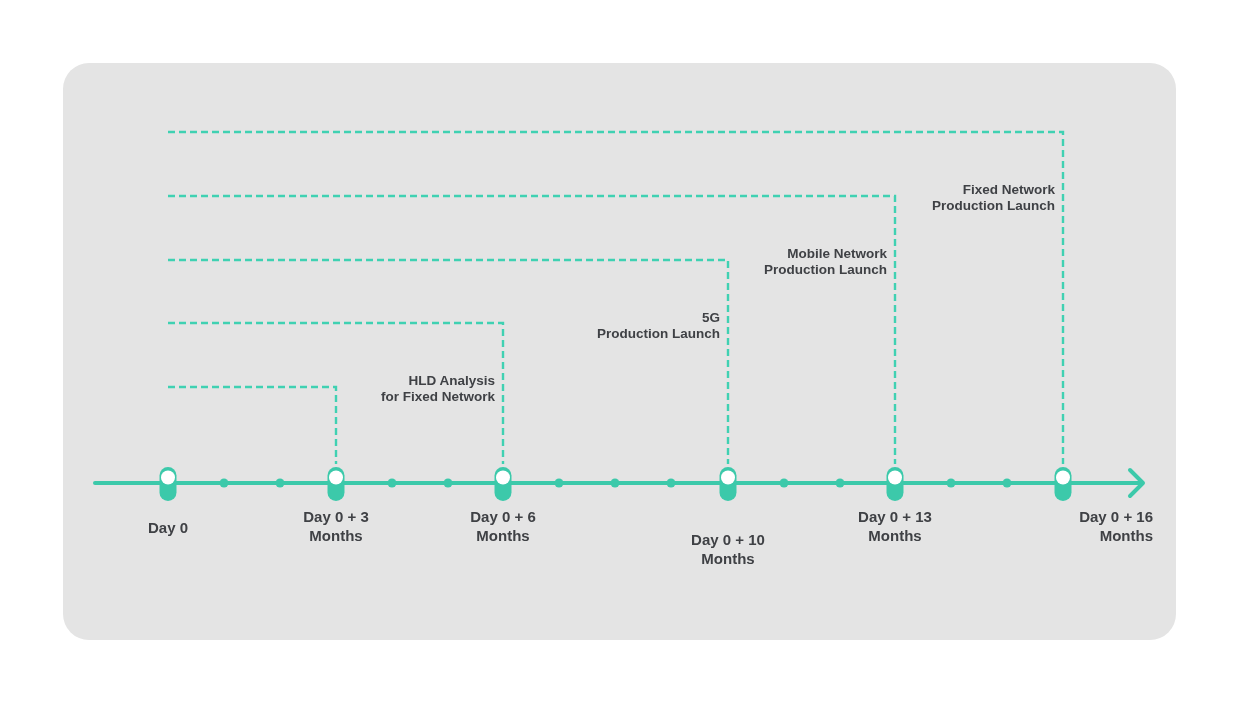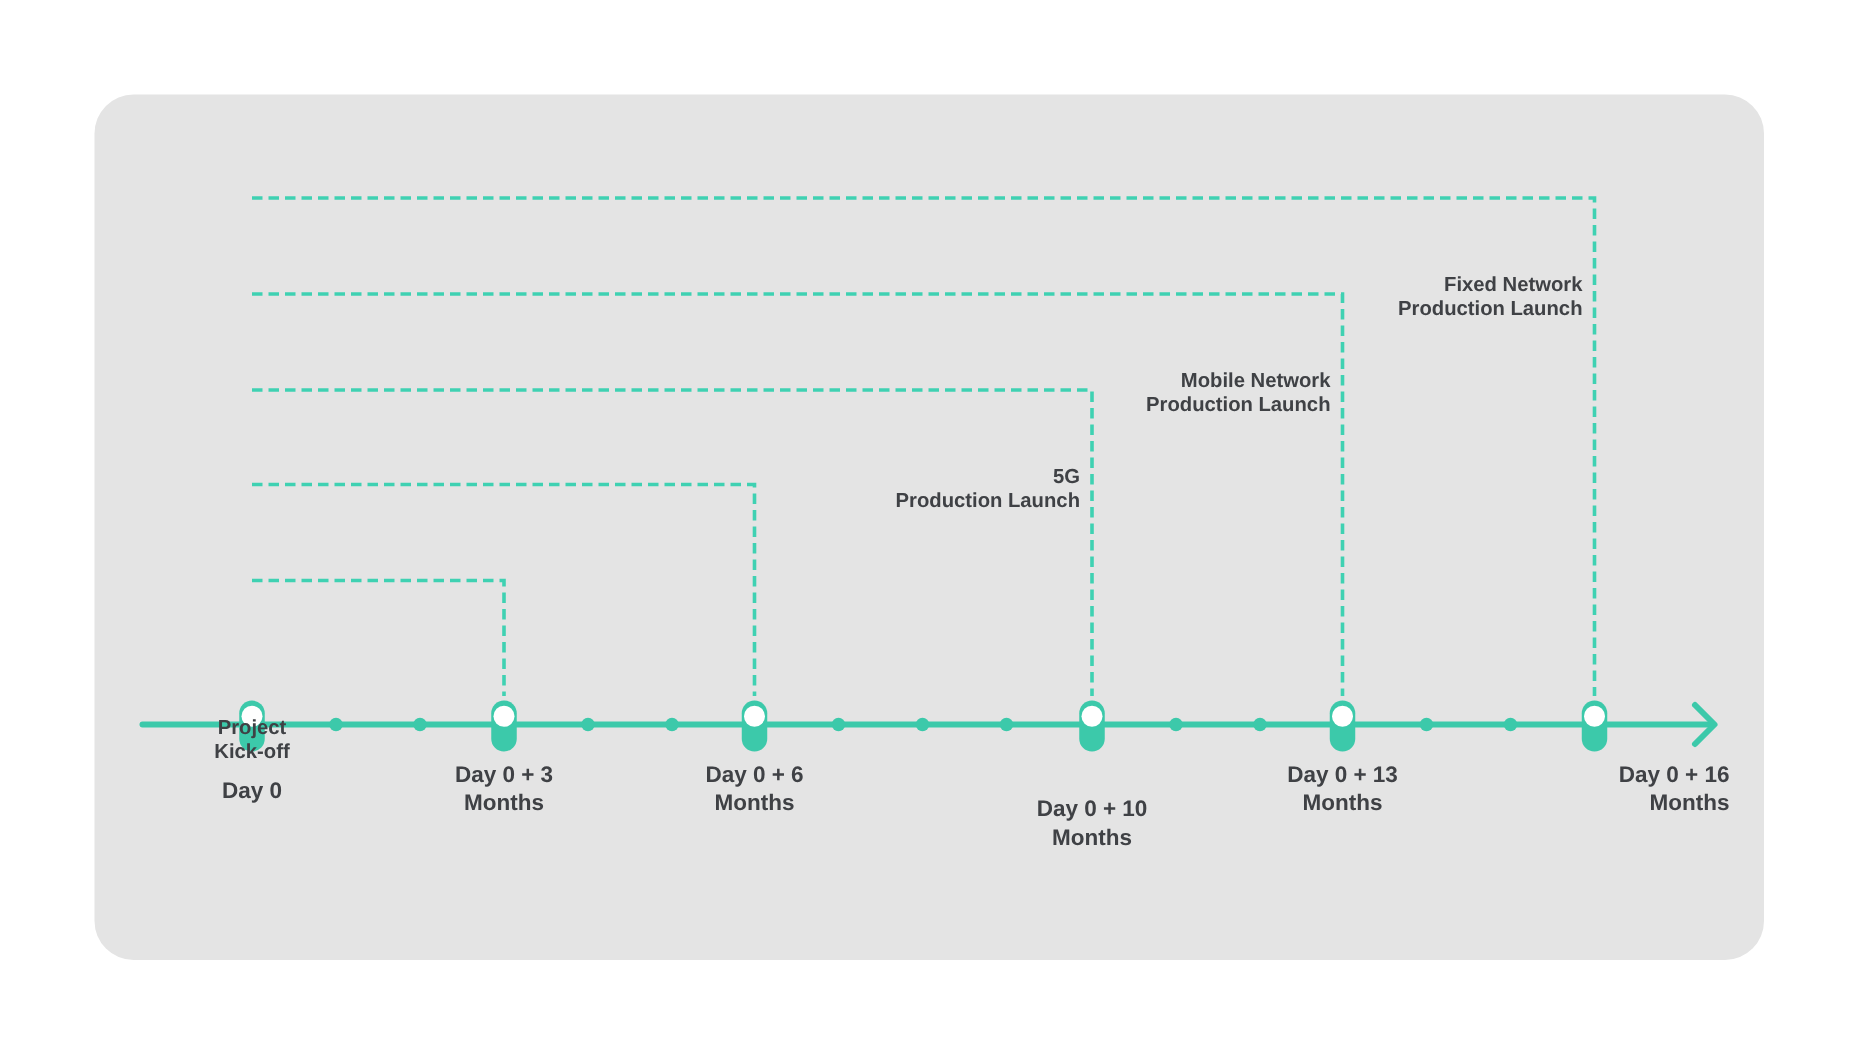--- a/index.html
+++ b/index.html
@@ -94,26 +94,26 @@
       <circle cx="503" cy="477.5" r="7" fill="#ffffff"></circle>
       <rect x="719.5" y="467" width="17" height="34" rx="8.5" fill="#3cc9aa"></rect>
       <circle cx="728" cy="477.5" r="7" fill="#ffffff"></circle>
       <rect x="886.5" y="467" width="17" height="34" rx="8.5" fill="#3cc9aa"></rect>
       <circle cx="895" cy="477.5" r="7" fill="#ffffff"></circle>
       <rect x="1054.5" y="467" width="17" height="34" rx="8.5" fill="#3cc9aa"></rect>
       <circle cx="1063" cy="477.5" r="7" fill="#ffffff"></circle>
     </svg>
   <div id="labels" class="labels">
       <div class="day-label" style="left: 78px; width: 180px; top: 518px;">Day 0</div>
-      <div class="annotation center" style="left: 78px; width: 180px; top: 433px;">Project
-Kick-off</div>
       <div class="day-label" style="left: 246px; width: 180px; top: 507px;">Day 0 + 3
 Months</div>
       <div class="day-label" style="left: 413px; width: 180px; top: 507px;">Day 0 + 6
 Months</div>
+      <div class="annotation right" style="right: 745px; top: 329px;">HLD Analysis
+for Fixed Network</div>
       <div class="day-label" style="left: 638px; width: 180px; top: 507px; margin-top: 23px;">Day 0 + 10
 Months</div>
       <div class="annotation right" style="right: 520px; top: 266px;">5G
 Production Launch</div>
       <div class="day-label" style="left: 805px; width: 180px; top: 507px;">Day 0 + 13
 Months</div>
       <div class="annotation right" style="right: 353px; top: 202px;">Mobile Network
 Production Launch</div>
       <div class="day-label" style="left: 973px; width: 180px; top: 507px; text-align: right;">Day 0 + 16
 Months</div>

